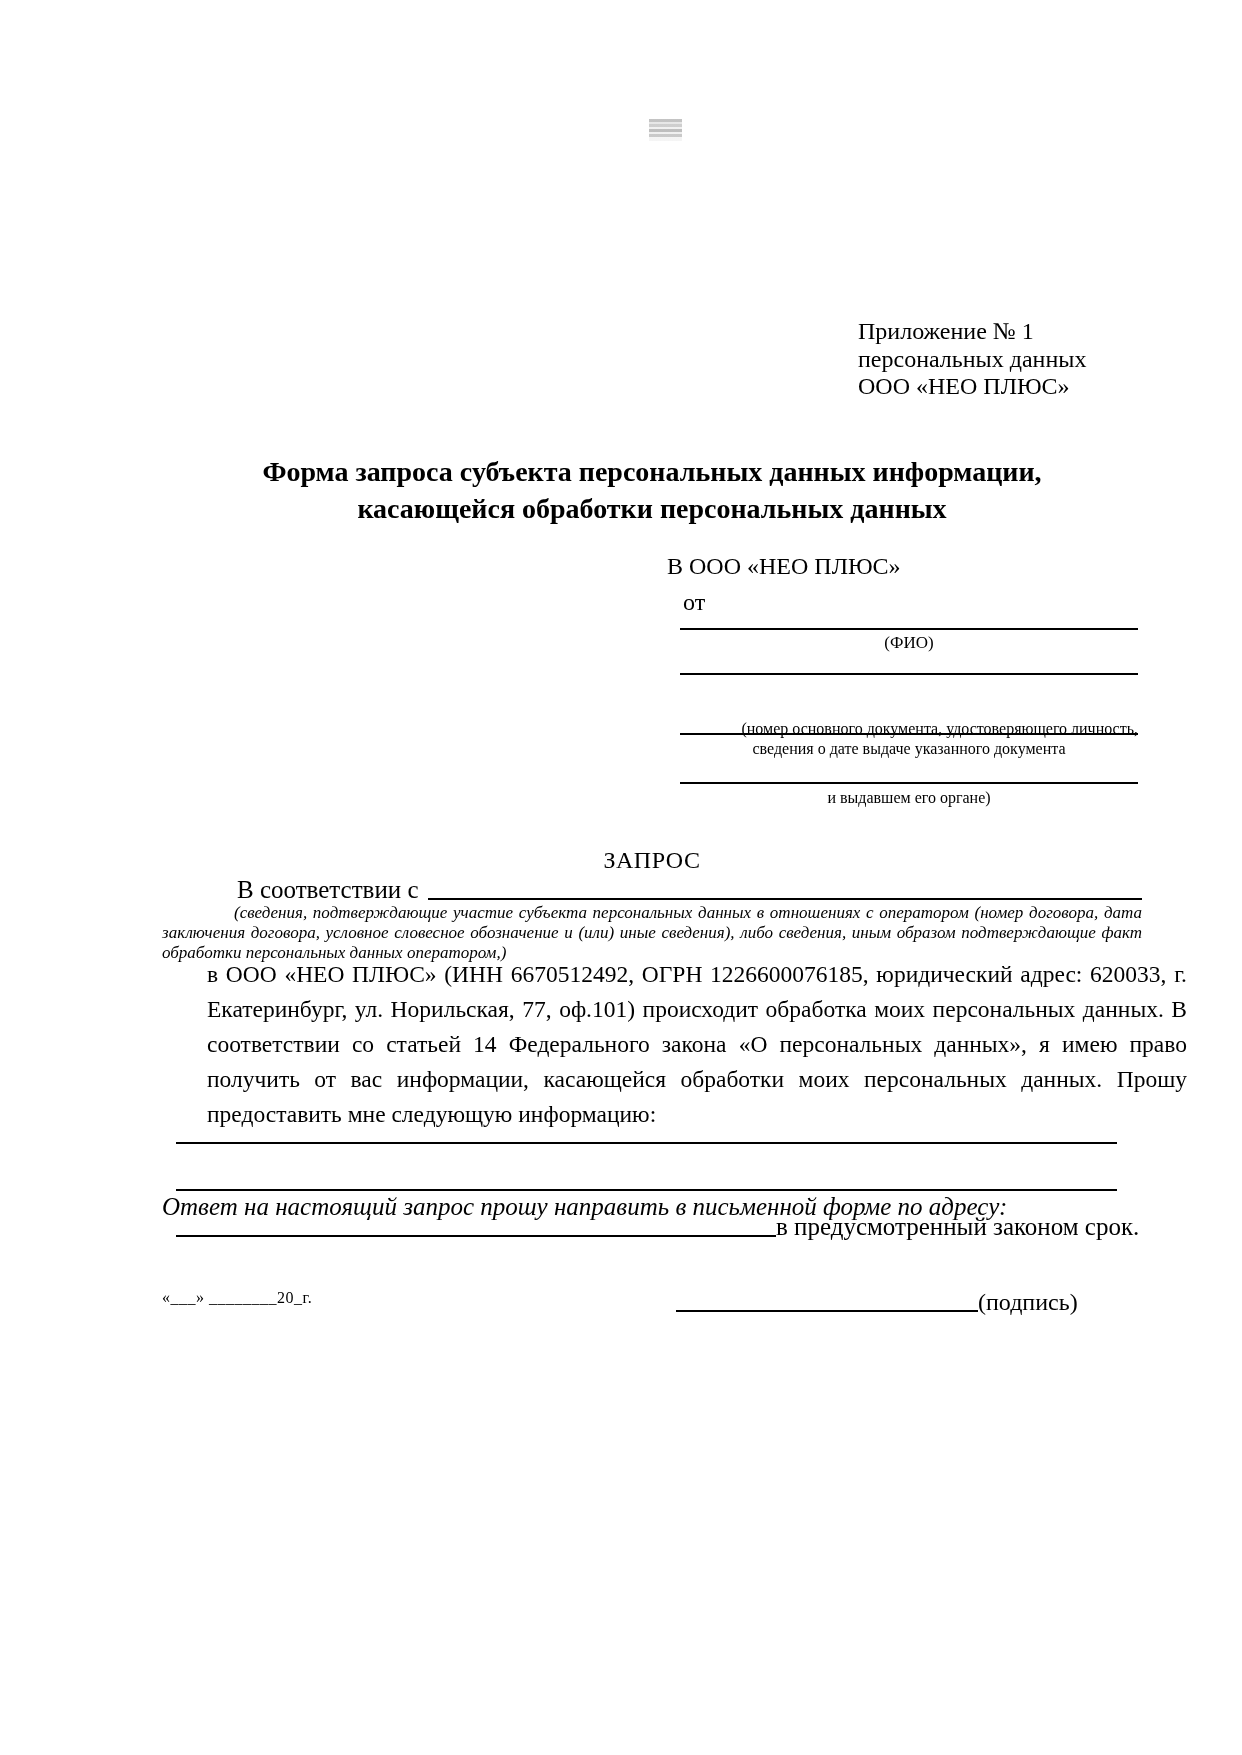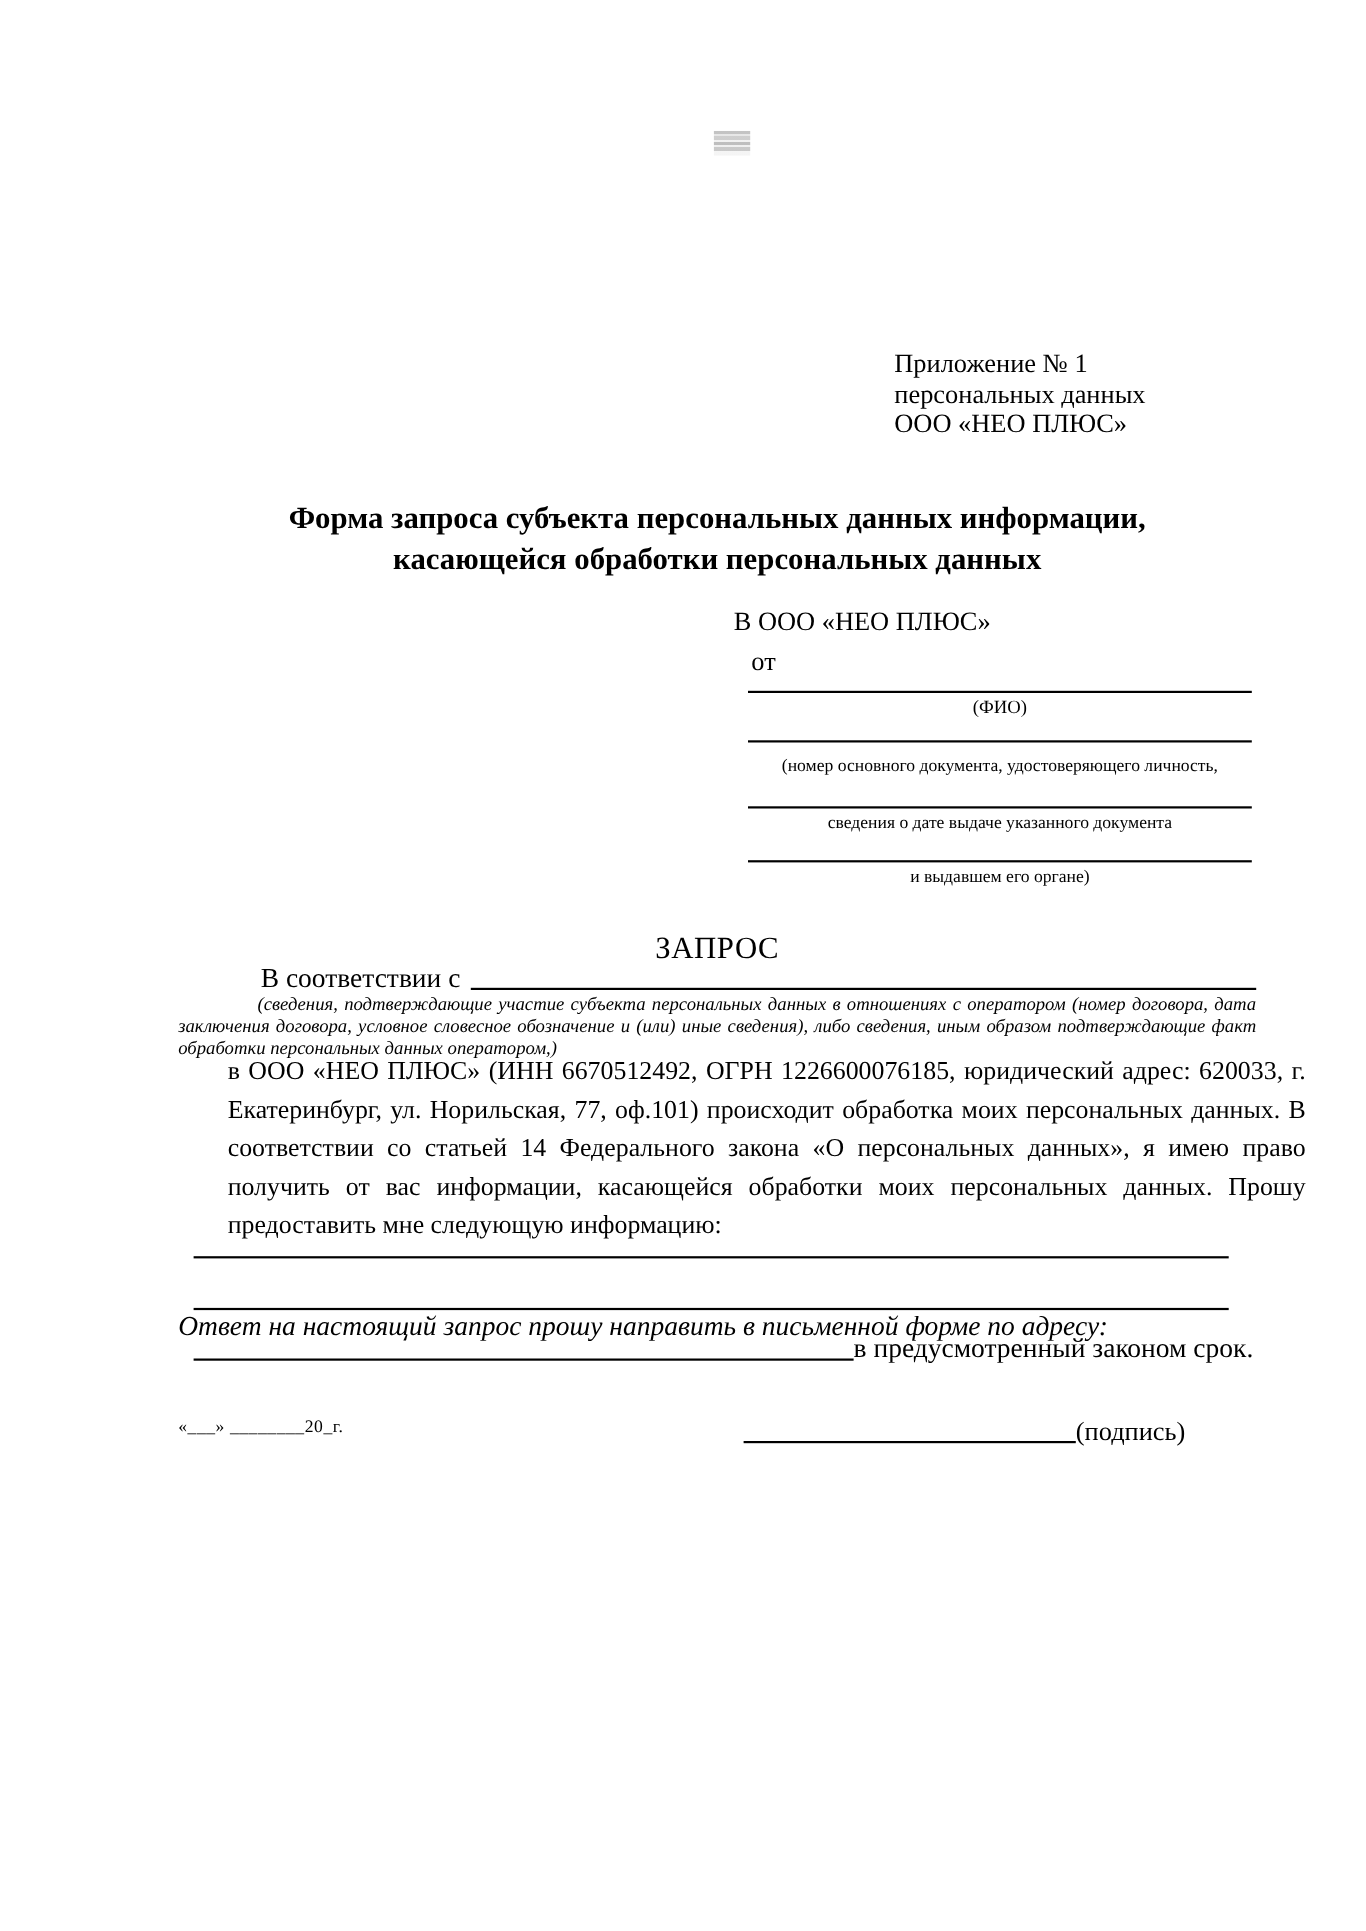--- a/index.html
+++ b/index.html
@@ -13,30 +13,30 @@
   .logo{
     left:649px; top:119px; width:33px; height:22px;
     background:repeating-linear-gradient(
       to bottom,
       #b9b9b9 0 3px, #e3e3e3 3px 5px,
       #c6c6c6 5px 8px, #efefef 8px 10px,
       #b3b3b3 10px 13px, #ededed 13px 15px,
       #c0c0c0 15px 18px, #f3f3f3 18px 22px);
     opacity:.85;
   }
-  .appendix{left:813px; top:318px; font-size:24px; line-height:27.5px; white-space:nowrap;}
+  .appendix{left:858px; top:318px; font-size:24px; line-height:27.5px; white-space:nowrap;}
   .doc-title{left:162px; top:453px; width:980px; text-align:center;
     font-size:28px; font-weight:bold; line-height:37px;}
   .addr-to{left:667px; top:553px; font-size:24px; white-space:nowrap;}
   .addr-from{left:667px; top:589px; font-size:24px;margin-left:16px;}
   .fline{left:680px; width:458px; height:0; border-top:2px solid #000;}
   .fl1{top:628px;} .fl2{top:673px;} .fl3{top:733px;} .fl4{top:782px;}
   .fcap{left:680px; width:458px; text-align:center; font-size:16px; line-height:18px; white-space:nowrap;}
-  .fc1{top:634px; font-size:17px;text-align:center;} .fc2{top:688px;} .fc3{top:740px;} .fc4{top:789px;}
-  .zapros{left:162px; top:847px; width:980px; text-align:center; font-size:28px; letter-spacing:.5px;}
+  .fc1{top:634px; font-size:17px;text-align:center;} .fc2{top:720px;text-align:right;} .fc3{top:740px;} .fc4{top:789px;}
+  .zapros{left:162px; top:847px; width:980px; text-align:center; font-size:24px; letter-spacing:.5px;}
   .basis-row{left:162px; top:876px; width:980px; display:flex; align-items:flex-end; font-size:25px;}
   .basis-row .prefix{padding-left:75px; white-space:nowrap;}
   .basis-row .fill{flex:1; border-bottom:2px solid #000; margin-left:9px; margin-bottom:4px; min-height:1px;}
   .footnote{left:162px; top:903px; width:980px; font-size:17px; line-height:20px;
     text-align:justify; text-indent:72px;font-style:italic;}
   .body-par{left:162px; top:957px; width:980px; font-size:23.5px; line-height:35px; text-align:justify;margin-left:45px;}
   .rule{left:176px; width:941px; height:0; border-top:2.5px solid #000;}
   .r1{top:1142px;} .r2{top:1189px;}
   .reply{left:162px; top:1193px; width:980px; text-align:left; font-size:25px;font-style:italic;}
   .addr-row{left:176px; top:1213px; width:966px; display:flex; align-items:flex-end; font-size:25px;}

